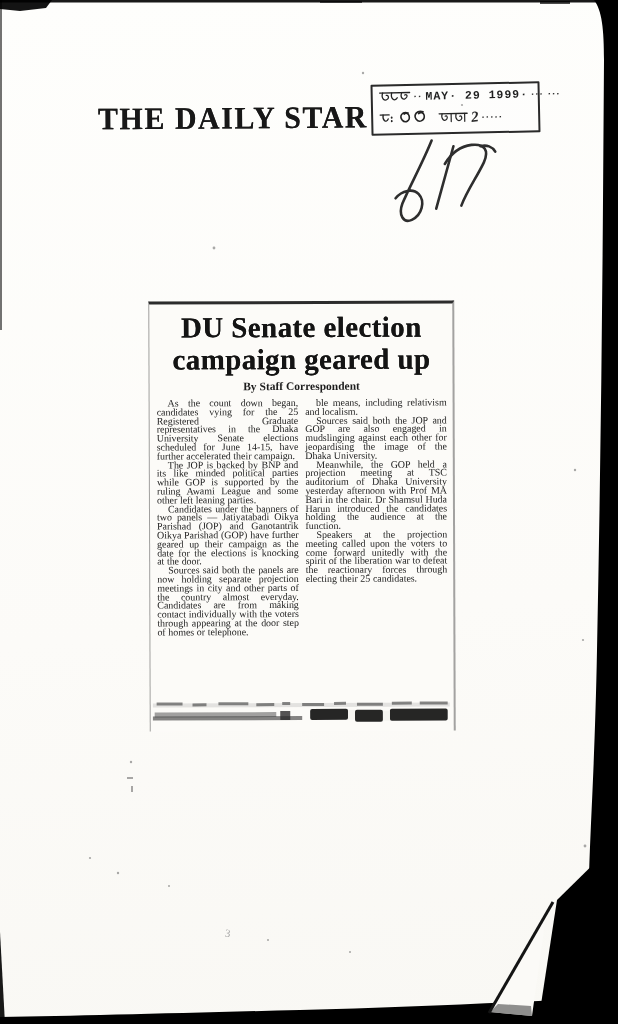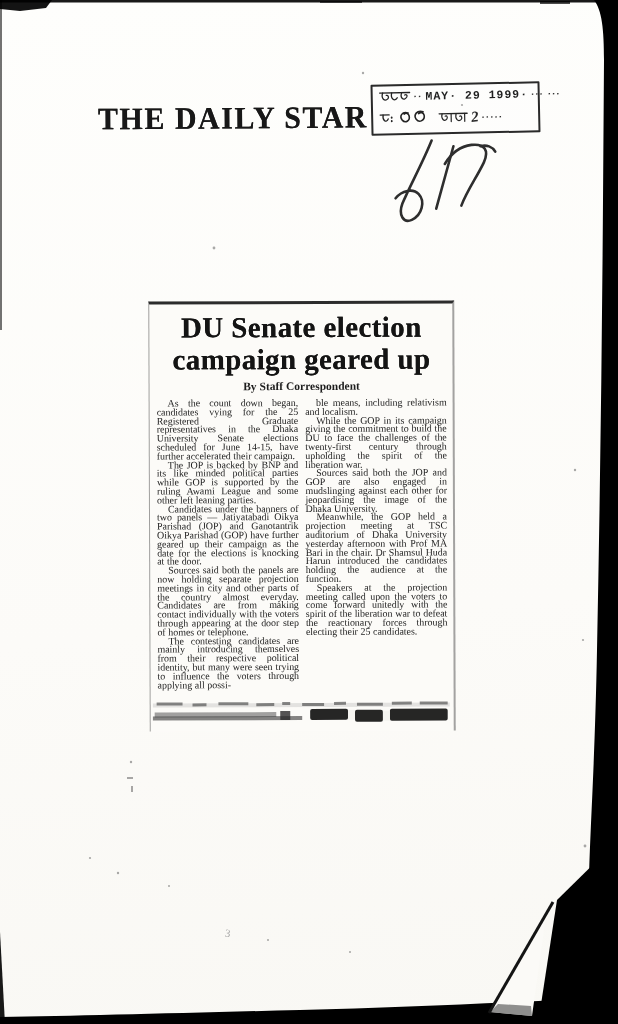--- a/index.html
+++ b/index.html
@@ -126,25 +126,23 @@
       <div>DU Senate election</div>
       <div>campaign geared up</div>
     </div>
     <div class="byline">By Staff Correspondent</div>
     <div class="columns">
       <div class="col">
         <p>As the count down began, candidates vying for the 25 Registered Graduate representatives in the Dhaka University Senate elections scheduled for June 14-15, have further accelerated their campaign.</p>
         <p>The JOP is backed by BNP and its like minded political parties while GOP is supported by the ruling Awami League and some other left leaning parties.</p>
         <p>Candidates under the banners of two panels — Jatiyatabadi Oikya Parishad (JOP) and Ganotantrik Oikya Parishad (GOP) have further geared up their campaign as the date for the elections is knocking at the door.</p>
         <p>Sources said both the panels are now holding separate projection meetings in city and other parts of the country almost everyday. Candidates are from making contact individually with the voters through appearing at the door step of homes or telephone.</p>
-        <p>The contesting candidates are mainly introducing themselves from their respective political identity, but many were seen trying to influence the voters through applying all possi-</p>
       </div>
       <div class="col">
         <p>ble means, including relativism and localism.</p>
-        <p>While the GOP in its campaign giving the commitment to build the DU to face the challenges of the twenty-first century through upholding the spirit of the liberation war.</p>
         <p>Sources said both the JOP and GOP are also engaged in mudslinging against each other for jeopardising the image of the Dhaka University.</p>
         <p>Meanwhile, the GOP held a projection meeting at TSC auditorium of Dhaka University yesterday afternoon with Prof MA Bari in the chair. Dr Shamsul Huda Harun introduced the candidates holding the audience at the function.</p>
         <p>Speakers at the projection meeting called upon the voters to come forward unitedly with the spirit of the liberation war to defeat the reactionary forces through electing their 25 candidates.</p>
       </div>
     </div>
 
     <div class="smudge">
       <svg width="100%" height="26" viewBox="0 0 300 26" preserveAspectRatio="none">
         <rect x="0" y="3" width="298" height="4" fill="#999" opacity="0.25"></rect>
         <g fill="#4a4a4a" opacity="0.65">

